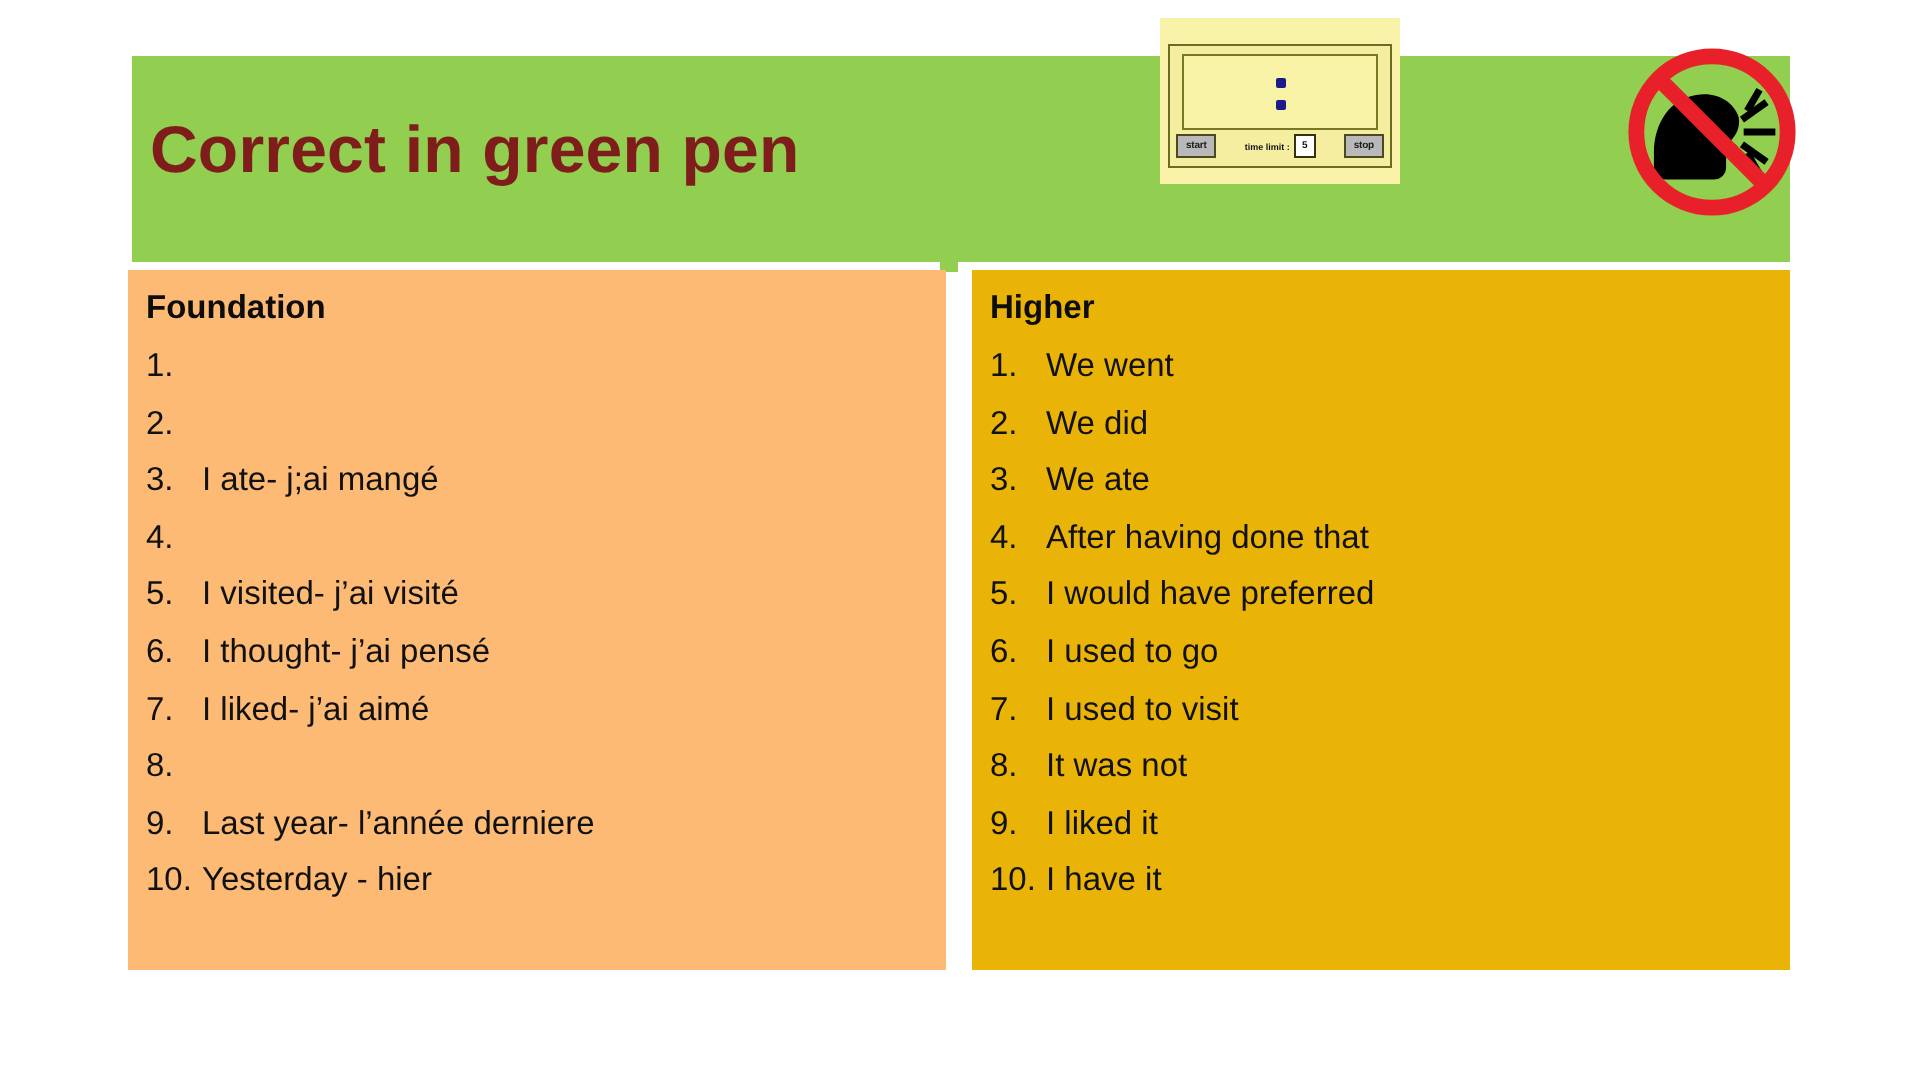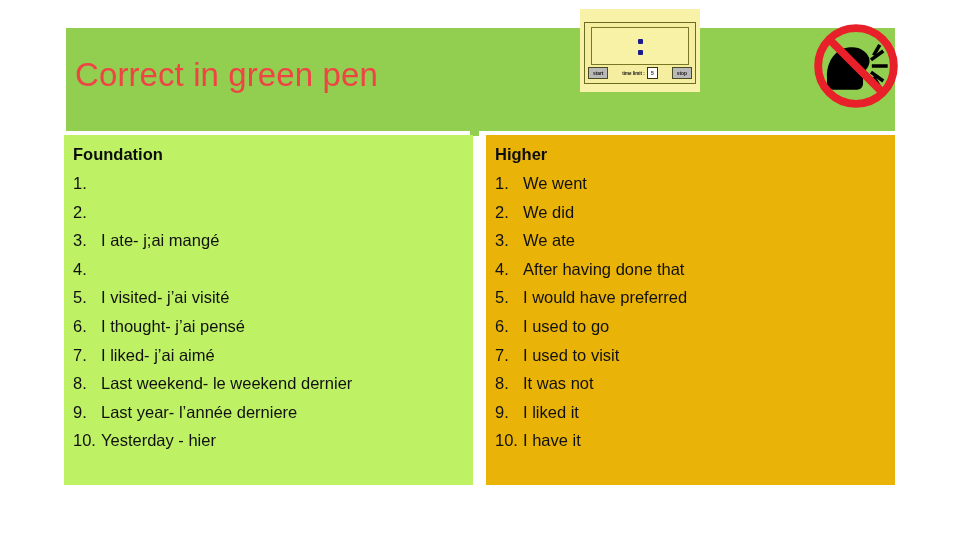--- a/index.html
+++ b/index.html
@@ -32,22 +32,22 @@
     width: 9px;
     height: 5px;
     background: #92ce4f;
   }
   #page-title {
     position: absolute;
     left: 75px;
     top: 55px;
     font-size: 33px;
     line-height: 40px;
-    color: #ef4444;
-    font-weight: 400;
+    color: #7f1d1d;
+    font-weight: 700;
     letter-spacing: 0.1px;
     white-space: nowrap;
   }
 
   
   #timer-widget {
     position: absolute;
     left: 580px;
     top: 9px;
     width: 120px;
@@ -146,21 +146,21 @@
   .content-column {
     position: absolute;
     top: 135px;
     width: 409px;
     height: 350px;
     box-sizing: border-box;
     padding: 9px 10px 0 6px;
   }
   #foundation-column {
     left: 64px;
-    background: #bef264;
+    background: #fdba74;
   }
   #higher-column {
     left: 486px;
     background: #eab308;
   }
   .column-heading {
     font-size: 16.5px;
     font-weight: bold;
     color: #0d0d0d;
     line-height: 20px;
@@ -253,21 +253,20 @@
     <li class="item-row">
         <span class="item-num">6.</span>
         <span class="item-text">I thought- j’ai pensé</span>
       </li>
     <li class="item-row">
         <span class="item-num">7.</span>
         <span class="item-text">I liked- j’ai aimé</span>
       </li>
     <li class="item-row">
         <span class="item-num">8.</span>
-        <span class="item-text">Last weekend- le weekend dernier</span>
       </li>
     <li class="item-row">
         <span class="item-num">9.</span>
         <span class="item-text">Last year- l’année derniere</span>
       </li>
     <li class="item-row">
         <span class="item-num">10.</span>
         <span class="item-text">Yesterday - hier</span>
       </li>
   </ol>

